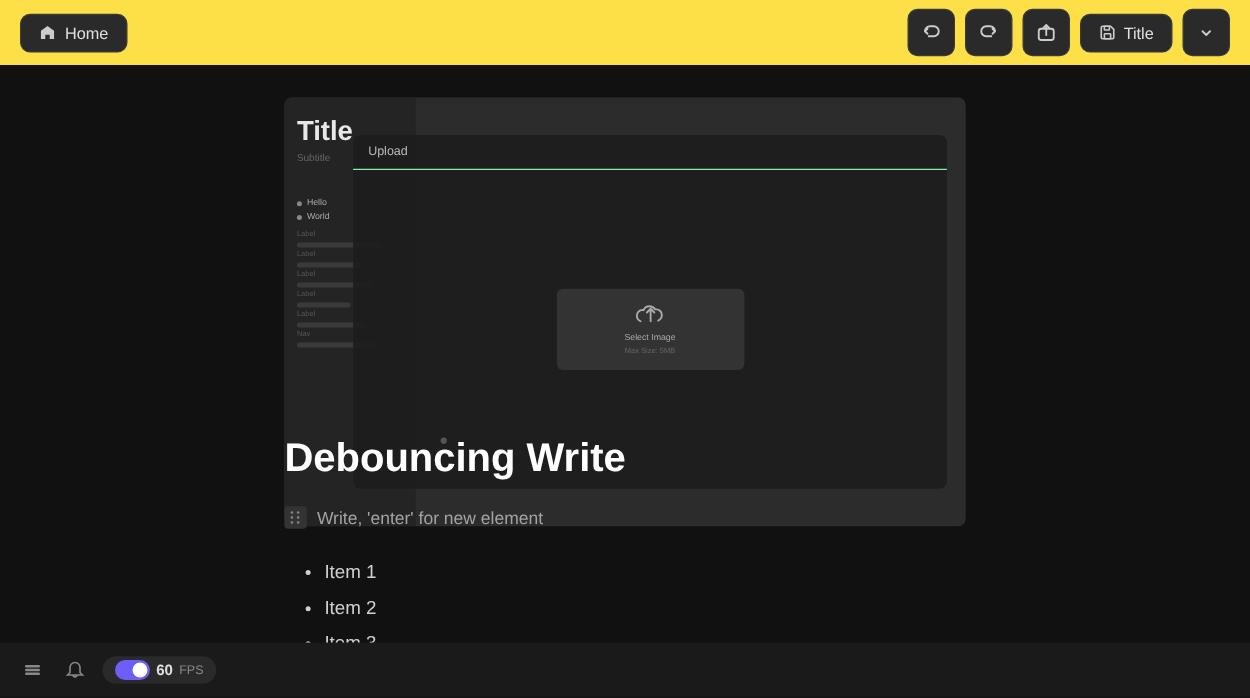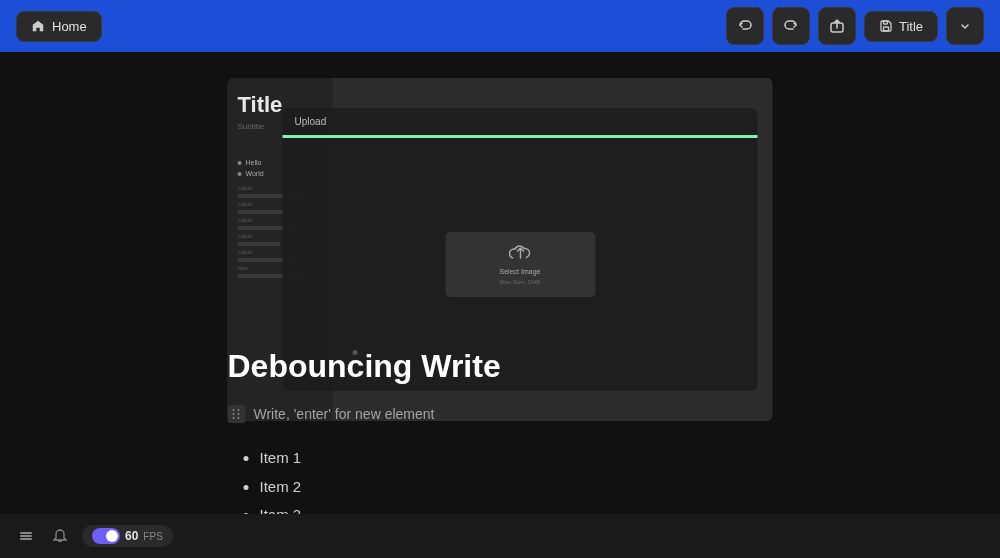--- a/index.html
+++ b/index.html
@@ -13,21 +13,21 @@
       position: relative;
     }
 
     
     .topbar {
       position: absolute;
       top: 0;
       left: 0;
       right: 0;
       height: 52px;
-      background: #1d4ed8;
+      background: #fde047;
       display: flex;
       align-items: center;
       justify-content: space-between;
       padding: 0 16px;
       z-index: 10;
     }
 
     .home-btn {
       display: flex;
       align-items: center;
@@ -191,21 +191,21 @@
       background: rgba(30,30,30,0.95);
       border-radius: 6px;
       display: flex;
       flex-direction: column;
     }
 
     .upload-header {
       padding: 8px 12px;
       font-size: 10px;
       color: #bbb;
-      border-bottom: 3px solid #86efac;
+      border-bottom: 1px solid #86efac;
     }
 
     .upload-body {
       flex: 1;
       display: flex;
       align-items: center;
       justify-content: center;
     }
 
     .upload-dropzone {

